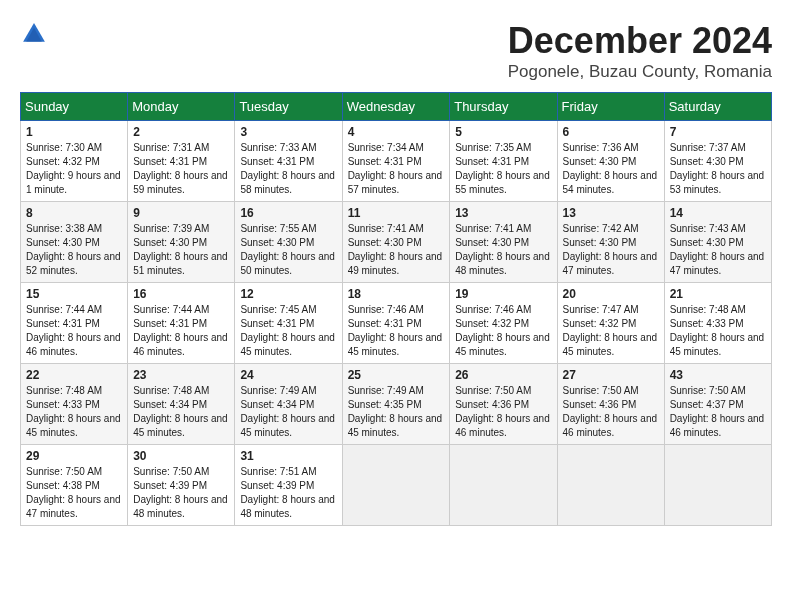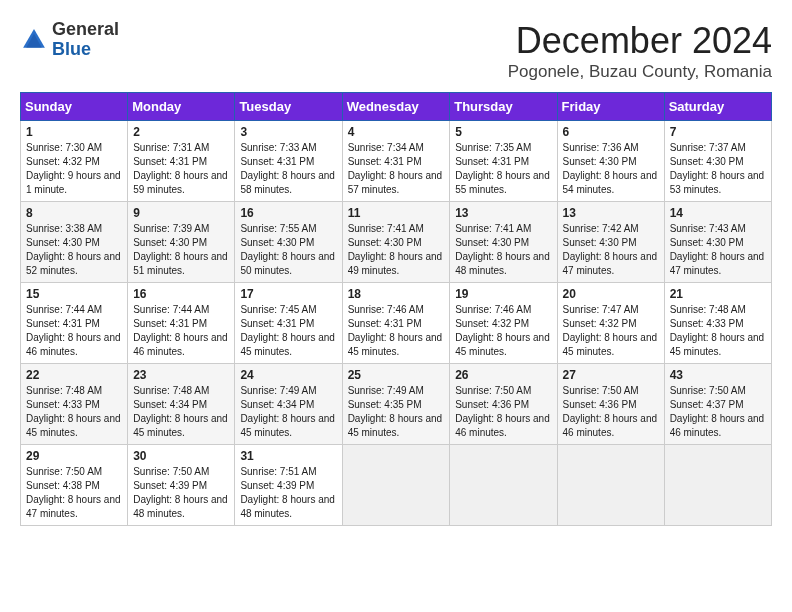--- a/index.html
+++ b/index.html
@@ -30,37 +30,37 @@
     .logo-text .blue { color: #1a5fa8; }
     .logo-icon {
       width: 28px;
       height: 28px;
     }
     .title-block {
       text-align: right;
     }
     .month-title {
       font-size: 36px;
-      font-weight: normal;
+      font-weight: bold;
       color: #222;
     }
     .location {
       font-size: 17px;
       color: #444;
     }
     .calendar {
       width: 100%;
       border-collapse: collapse;
       border: 1px solid #ccc;
     }
     .calendar th {
-      background-color: #6d28d9;
+      background-color: #15803d;
       color: #fff;
       font-size: 13px;
-      font-weight: bold;
+      font-weight: normal;
       padding: 6px 4px;
       text-align: left;
       border: 1px solid #2560b0;
     }
     .calendar td {
       vertical-align: top;
       border: 1px solid #ccc;
       padding: 4px 5px;
       font-size: 10px;
       color: #222;
@@ -91,24 +91,20 @@
   </style>
 </head>
 <body>
 
 <div class="header">
   <div class="logo">
     <svg class="logo-icon" viewBox="0 0 36 36">
       <polygon points="18,4 32,28 4,28" fill="#2a6fc9"></polygon>
       <polygon points="18,10 28,28 8,28" fill="#1a4fa0" opacity="0.5"></polygon>
     </svg>
-    <div class="logo-text">
-      <div class="general">General</div>
-      <div class="blue">Blue</div>
-    </div>
   </div>
   <div class="title-block">
     <div class="month-title">December 2024</div>
     <div class="location">Pogonele, Buzau County, Romania</div>
   </div>
 </div>
 
 <table class="calendar">
   <thead>
     <tr>
@@ -184,21 +180,21 @@
       </tr>
       <tr>
         <td><span class="day-num">15</span>
 <span class="day-info">Sunrise: 7:44 AM</span><br>
 <span class="day-info">Sunset: 4:31 PM</span><br>
 <span class="day-info">Daylight: 8 hours and 46 minutes.</span></td>
         <td><span class="day-num">16</span>
 <span class="day-info">Sunrise: 7:44 AM</span><br>
 <span class="day-info">Sunset: 4:31 PM</span><br>
 <span class="day-info">Daylight: 8 hours and 46 minutes.</span></td>
-        <td><span class="day-num">17</span>
+        <td><span class="day-num">12</span>
 <span class="day-info">Sunrise: 7:45 AM</span><br>
 <span class="day-info">Sunset: 4:31 PM</span><br>
 <span class="day-info">Daylight: 8 hours and 45 minutes.</span></td>
         <td><span class="day-num">18</span>
 <span class="day-info">Sunrise: 7:46 AM</span><br>
 <span class="day-info">Sunset: 4:31 PM</span><br>
 <span class="day-info">Daylight: 8 hours and 45 minutes.</span></td>
         <td><span class="day-num">19</span>
 <span class="day-info">Sunrise: 7:46 AM</span><br>
 <span class="day-info">Sunset: 4:32 PM</span><br>

